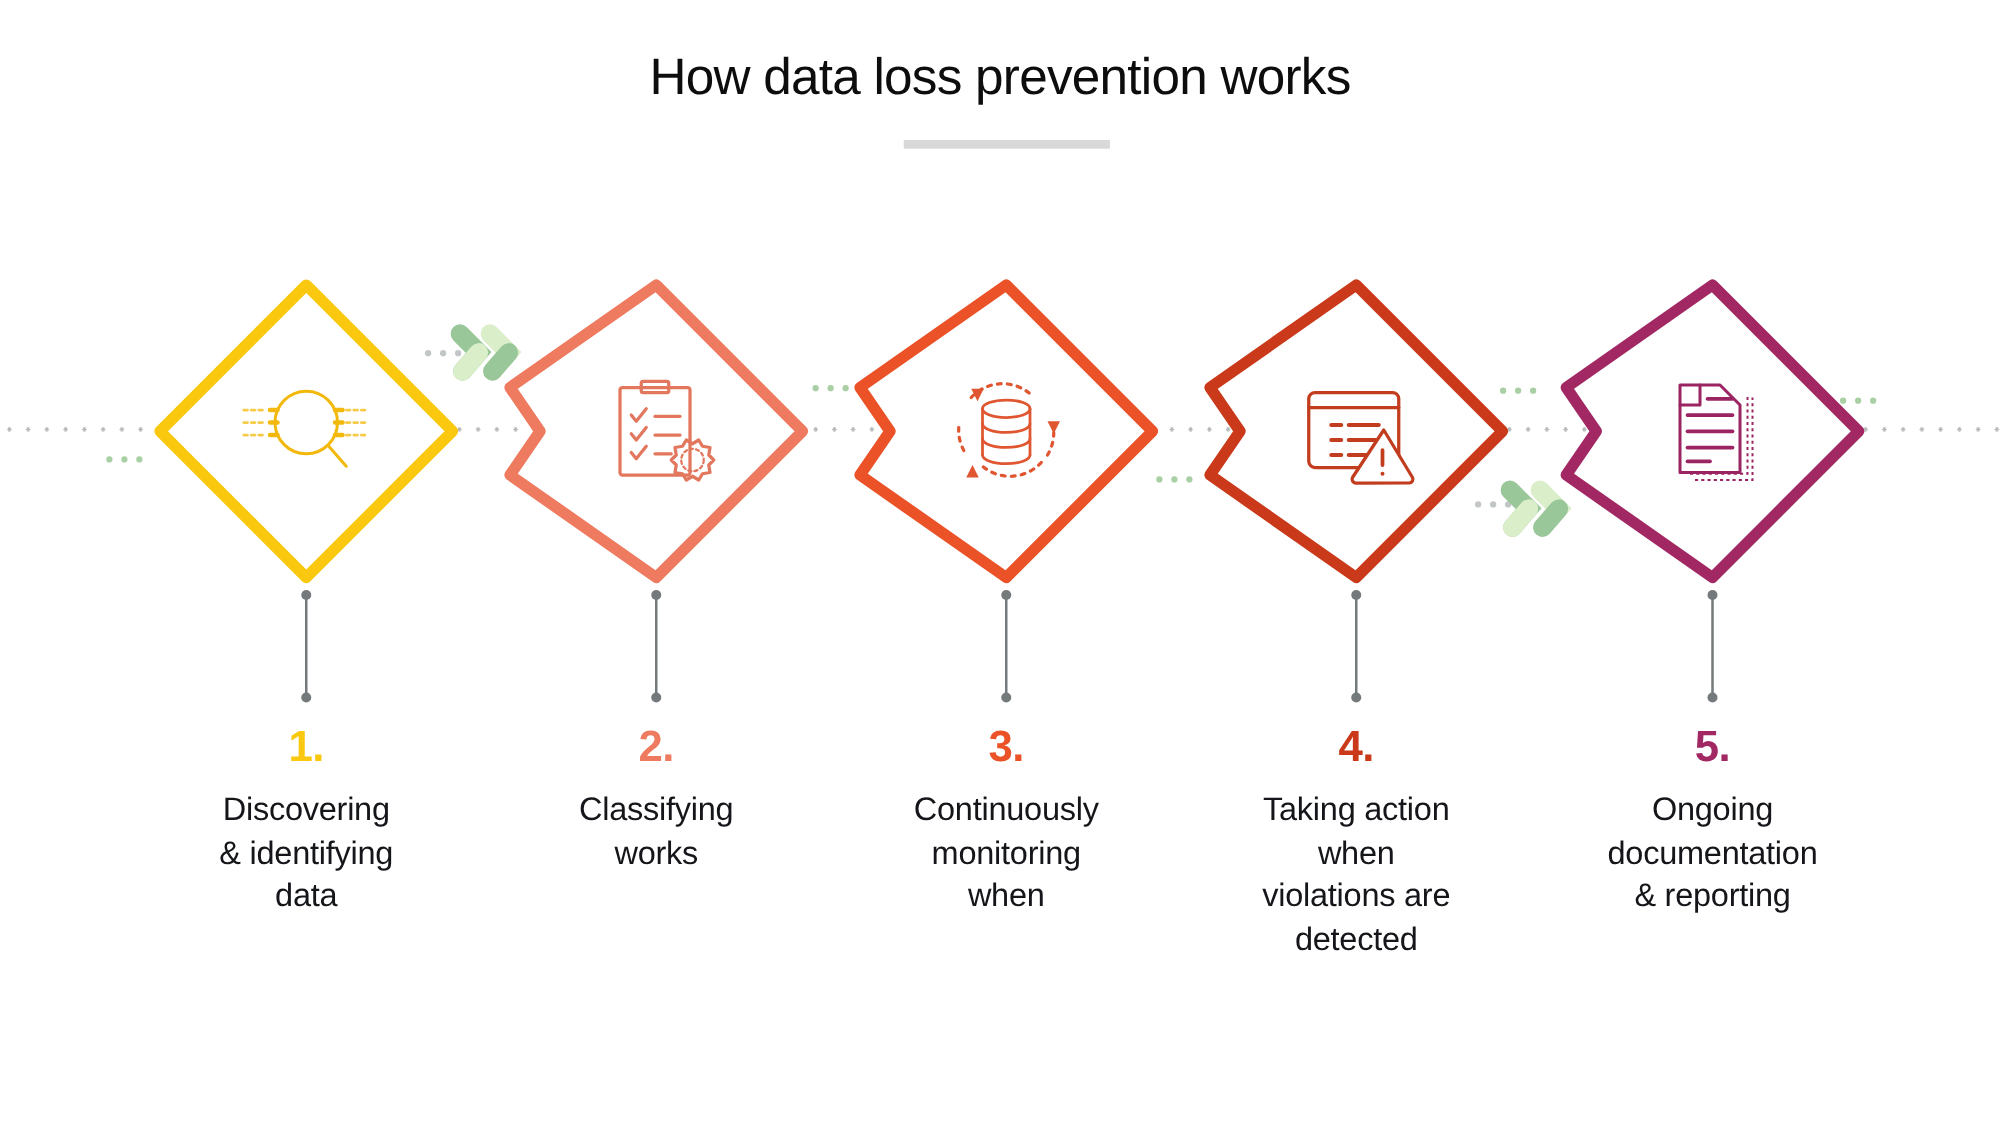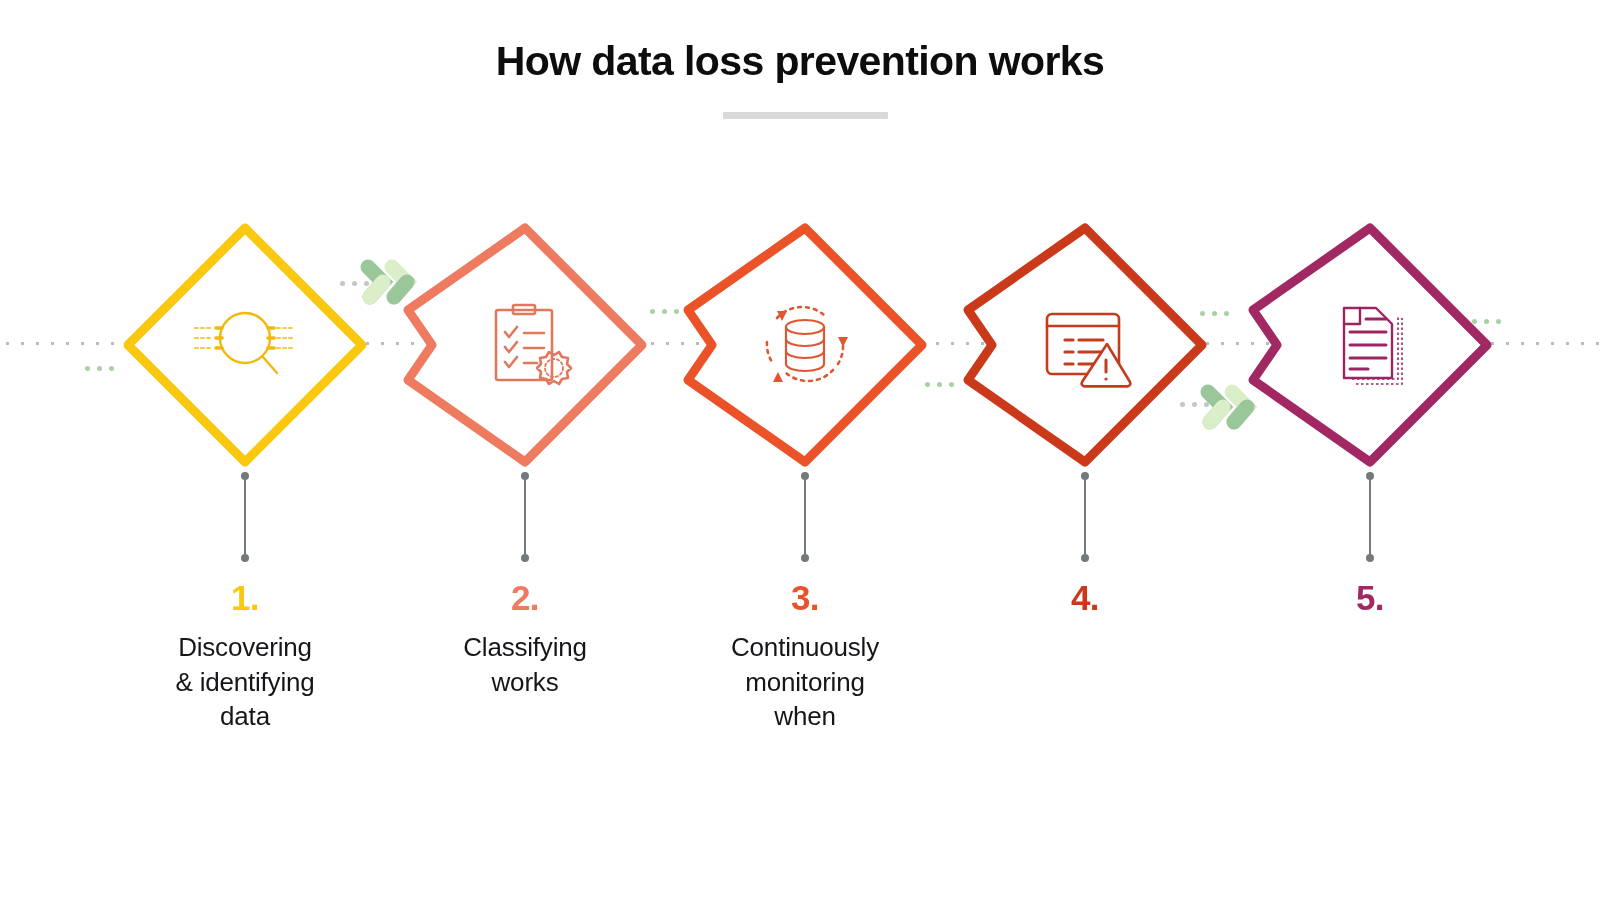--- a/index.html
+++ b/index.html
@@ -8,21 +8,21 @@
     background: #ffffff;
     font-family: "Liberation Sans", sans-serif;
     overflow: hidden;
   }
   #stage { position: relative; width: 1600px; height: 900px; }
 
   
   .title {
     position: absolute; left: 0; top: 38px; width: 1600px;
     text-align: center;
-    font-size: 41px; font-weight: 700; color: #0d0d0d;
+    font-size: 41px; font-weight: 400; color: #0d0d0d;
     letter-spacing: -0.6px;
   }
   .title-rule {
     position: absolute; left: 723px; top: 112px;
     width: 165px; height: 7px; background: #d9d9d9; border-radius: 1px;
   }
 
   
   .track {
     position: absolute; left: 0; top: 341px; width: 1600px; height: 5px;
@@ -243,20 +243,24 @@
       </svg>
     </div>
   </div>
   <div class="stem" style="left:1080px; top:472px;">
     <div class="ln"></div>
       <div class="dot top"></div>
       <div class="dot bot"></div>
   </div>
   <div class="caption" style="left:960px; top:580px;">
     <div class="num" style="color:#C9391A;">4.</div>
+    <div class="lbl">Taking action
+when
+violations are
+detected</div>
   </div>
 
   <div class="node" style="left:1245px; top:220px;">
     <svg width="250" height="250" viewBox="0 0 250 250">
       <path d="M125 8 L242 125 L125 242 L8 160 L32 125 L8 90 Z" fill="#ffffff" stroke="#A12863" stroke-width="9" stroke-linejoin="round" stroke-linecap="round"></path>
     </svg>
     <div class="icon">
       <svg width="120" height="110" viewBox="0 0 120 110">
         <g stroke="#9B2463" fill="none" stroke-width="1.6" stroke-dasharray="2.5 2.5">
           <path d="M46 94 L92 94 L92 28"></path>
@@ -276,15 +280,18 @@
       </svg>
     </div>
   </div>
   <div class="stem" style="left:1365px; top:472px;">
     <div class="ln"></div>
       <div class="dot top"></div>
       <div class="dot bot"></div>
   </div>
   <div class="caption" style="left:1245px; top:580px;">
     <div class="num" style="color:#A12863;">5.</div>
+    <div class="lbl">Ongoing
+documentation
+&amp; reporting</div>
   </div>
 
 </div>
 
 </body></html>

